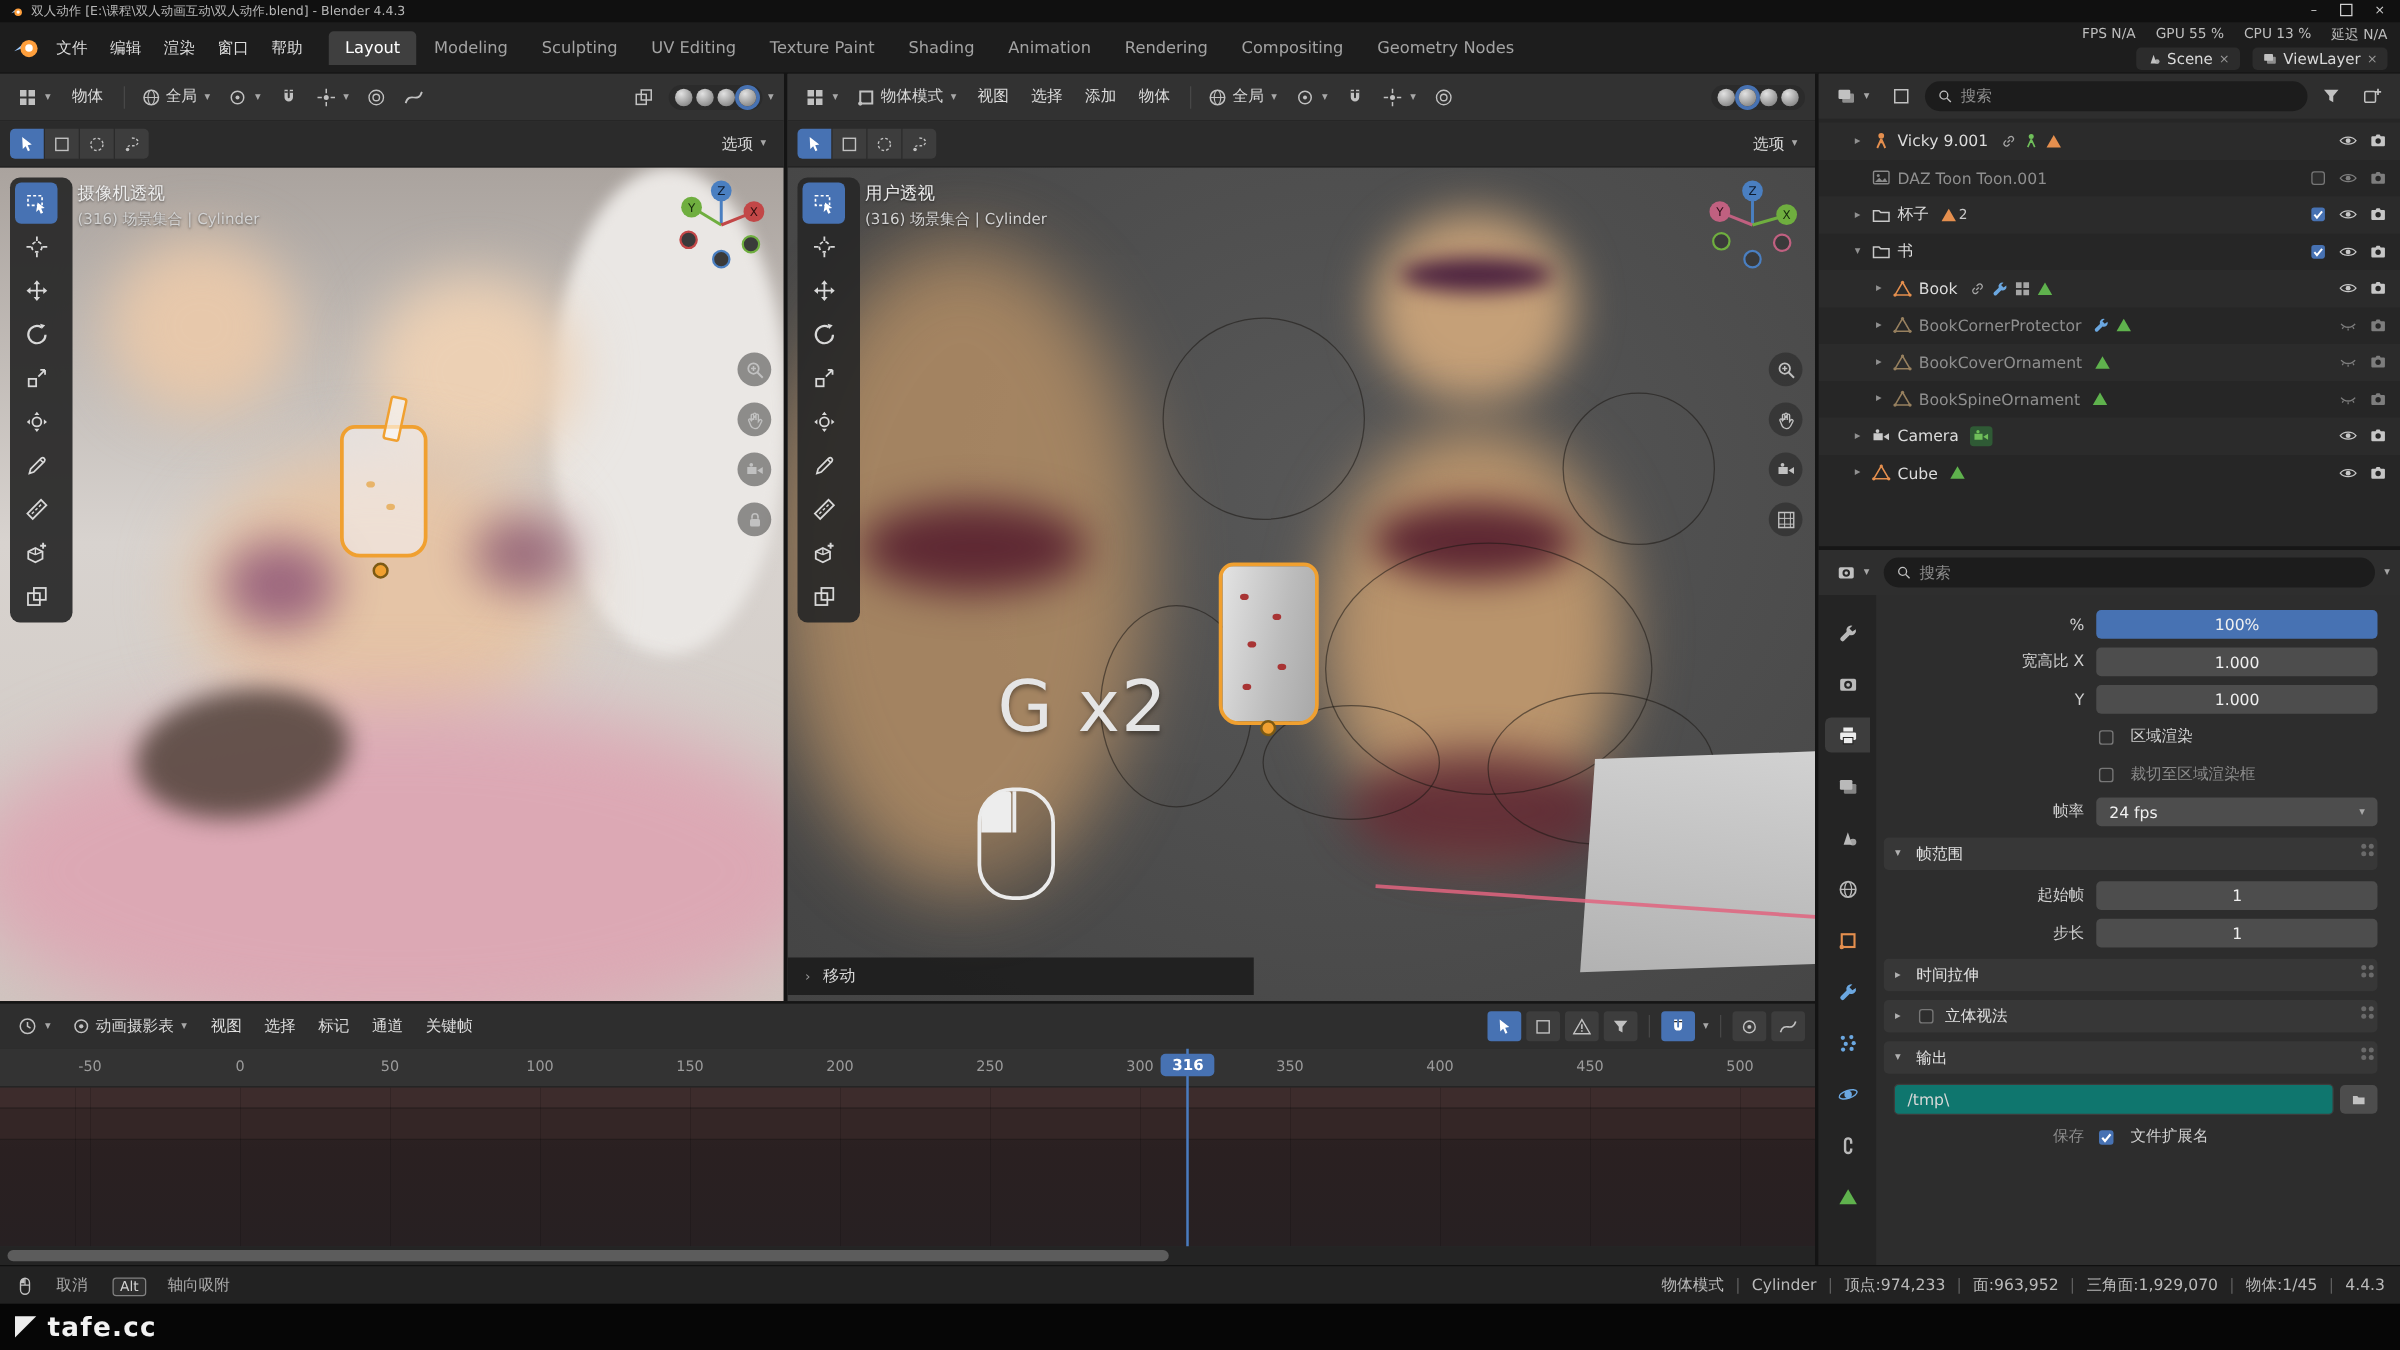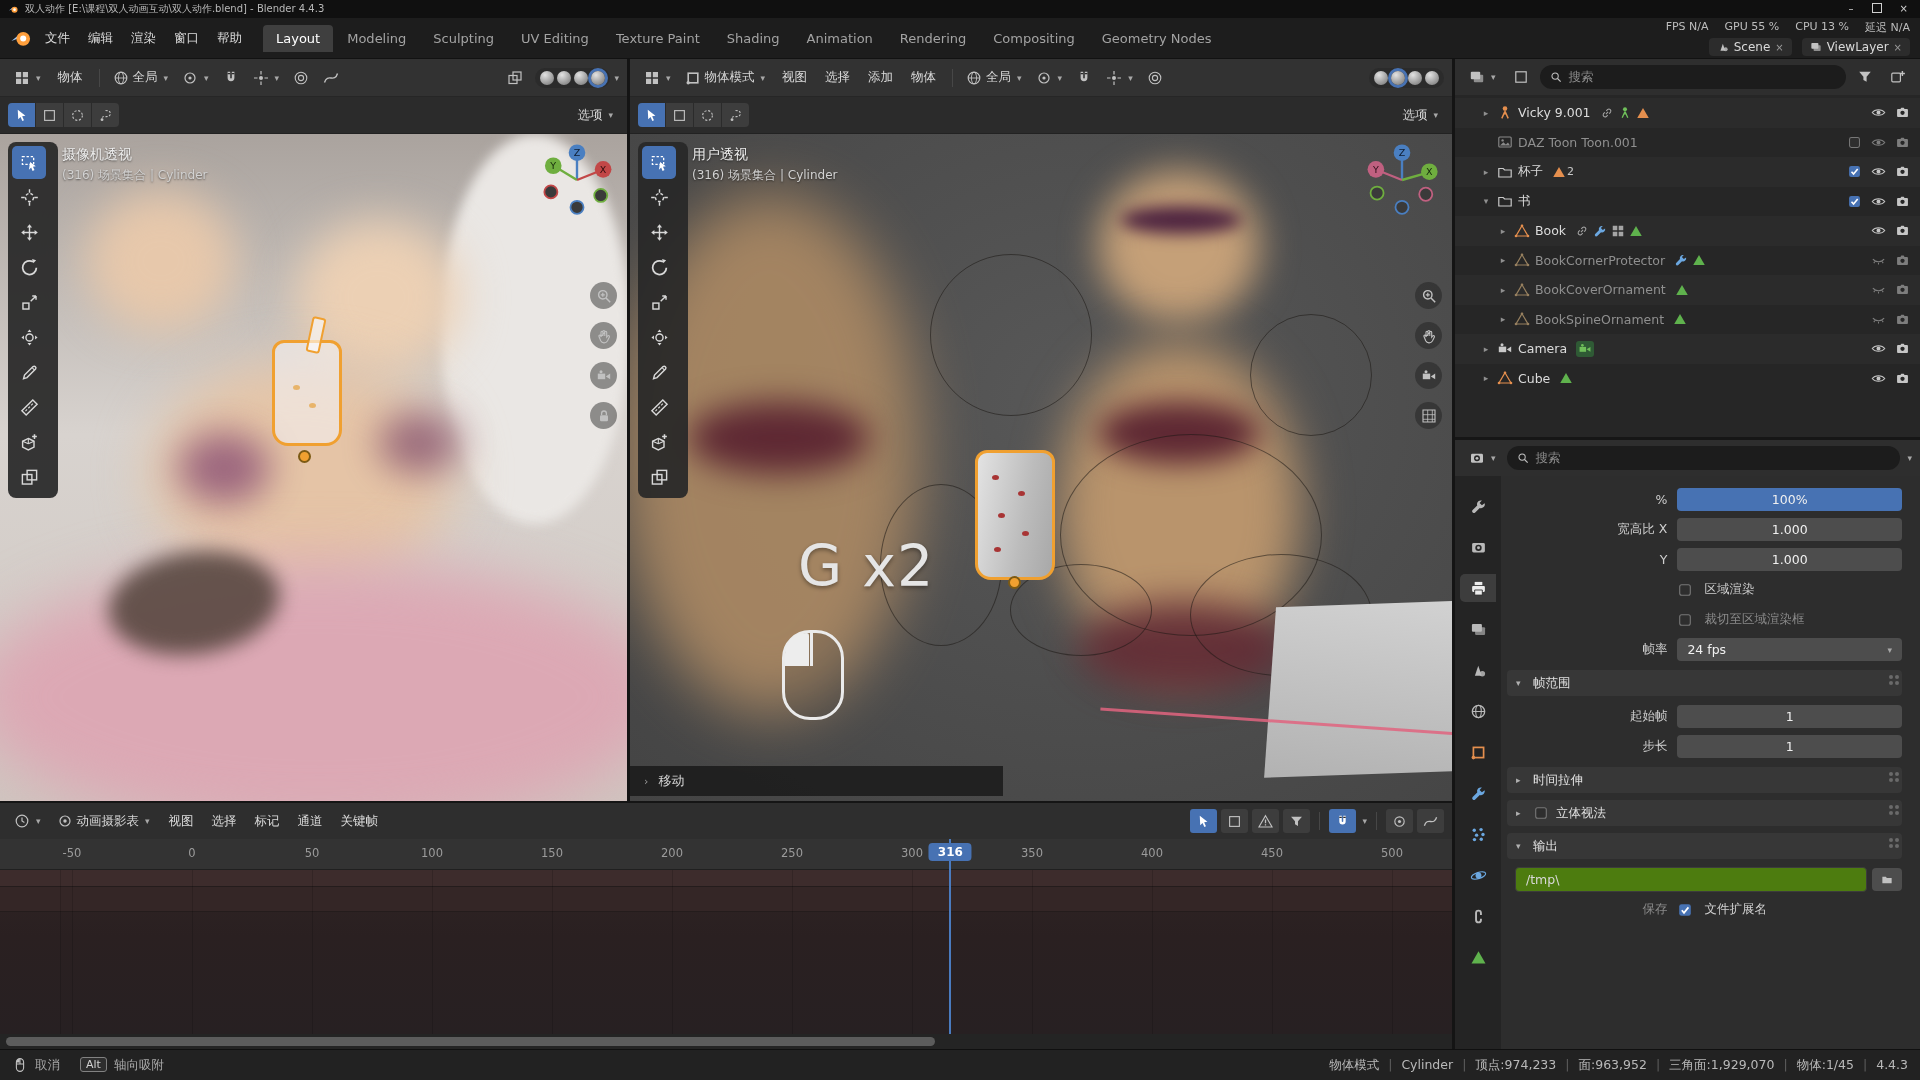--- a/index.html
+++ b/index.html
@@ -112,30 +112,30 @@
 .ptab .jicon{width:17px;height:17px}
 .ptab.active{background:#3d3d3d}
 .prop-content{flex:1;padding:10px 12px 0 6px;overflow:hidden;background:#2d2d2d}
 .prow{display:flex;align-items:center;height:27px;margin-bottom:3px}
 .plabel{width:40%;text-align:right;padding-right:10px;color:#cfcfcf;font-size:12.5px;white-space:nowrap;flex:none}
 .plabel.dim{color:#8a8a8a}
 .pctl{flex:1;display:flex;align-items:center;gap:5px;padding-right:6px;min-width:0}
 .pbox{flex:1;height:23px;background:#4d4d4d;border-radius:4px;display:flex;align-items:center;justify-content:center;font-size:12.5px;color:#f0f0f0;min-width:0}
 .pslider{background:#4772b3}
 .pselect{justify-content:space-between;padding:0 10px}
-.ppath{justify-content:flex-start;padding:0 10px;background:#4d7c0f;border:1px solid #3c3c3c;color:#d8d8d8}
+.ppath{justify-content:flex-start;padding:0 10px;background:#0f766e;border:1px solid #3c3c3c;color:#d8d8d8}
 .pfolder{flex:none;width:30px}
 .chklabel{font-size:12.5px;color:#cfcfcf;margin-left:6px;white-space:nowrap}
 .prow.dim .chklabel{color:#8a8a8a}
 .psection{height:26px;display:flex;align-items:center;gap:7px;background:#373737;border-radius:4px;margin:7px 6px 7px 0;padding:0 9px;font-size:12.5px;color:#e0e0e0}
 .parrow{font-size:9px;color:#b0b0b0;width:10px;flex:none}
 .grip{margin-left:auto;width:4px;height:4px;border-radius:50%;background:#6a6a6a;box-shadow:6px 0 0 #6a6a6a,0 -6px 0 #6a6a6a,6px -6px 0 #6a6a6a;flex:none}
 
 .statusbar{height:30px;background:#222;display:flex;align-items:center;gap:20px;padding:0 12px;font-size:12.5px;color:#a8a8a8;border-top:1px solid #101010;flex:none}
-.sb-item{display:inline-flex;align-items:flex-start;gap:7px}
+.sb-item{display:inline-flex;align-items:flex-end;gap:17px}
 .kbd{border:1px solid #828282;border-radius:3px;padding:0 5px;font-size:11px;color:#d2d2d2;background:#2e2e2e}
 .sb-segs{margin-left:auto;display:inline-flex;white-space:nowrap}
 .seg{color:#b9b9b9}
 .seg+.seg::before{content:"|";color:#5e5e5e;margin:0 9px}
 .bottom-band{height:37px;background:#060606;display:flex;align-items:center;gap:9px;padding:0 12px;flex:none}
 .wm-logo{width:0;height:0;border-top:17px solid #ededed;border-right:17px solid transparent}
 .wm-text{color:#f2f2f2;font-size:21px;font-weight:bold;letter-spacing:1px}
 </style>
 </head>
 <body>
@@ -1596,13 +1596,17 @@
         <span class="seg">物体模式</span>
         <span class="seg">Cylinder</span>
         <span class="seg">顶点:974,233</span>
         <span class="seg">面:963,952</span>
         <span class="seg">三角面:1,929,070</span>
         <span class="seg">物体:1/45</span>
         <span class="seg">4.4.3</span>
       </span>
   </div>
 
+  <div class="bottom-band">
+    <span class="wm-logo"></span>
+    <span class="wm-text">tafe.cc</span>
+  </div>
 </div>
 
 </body></html>

